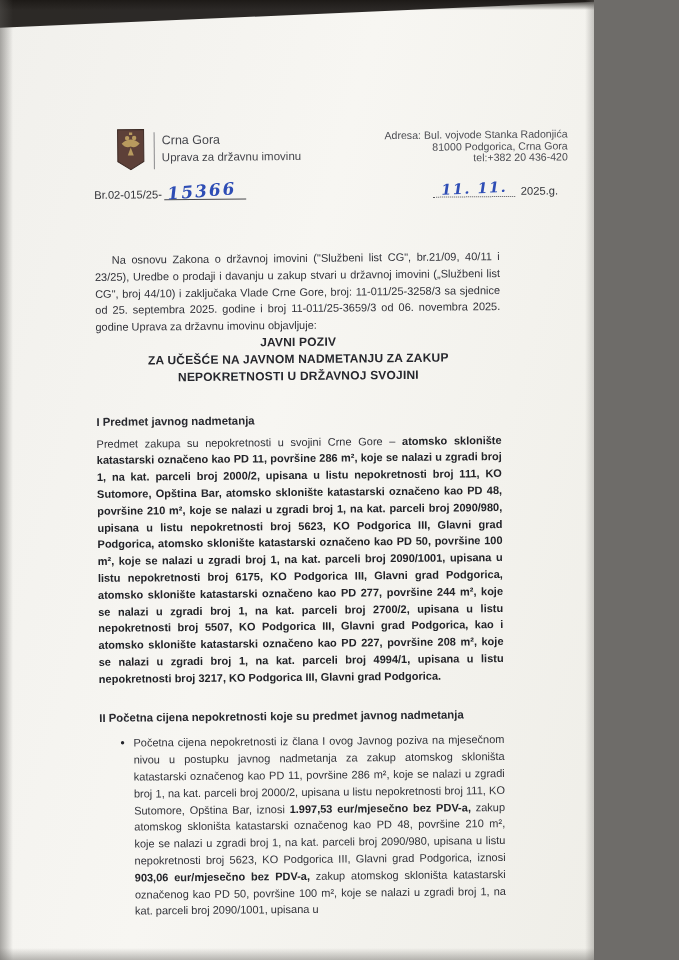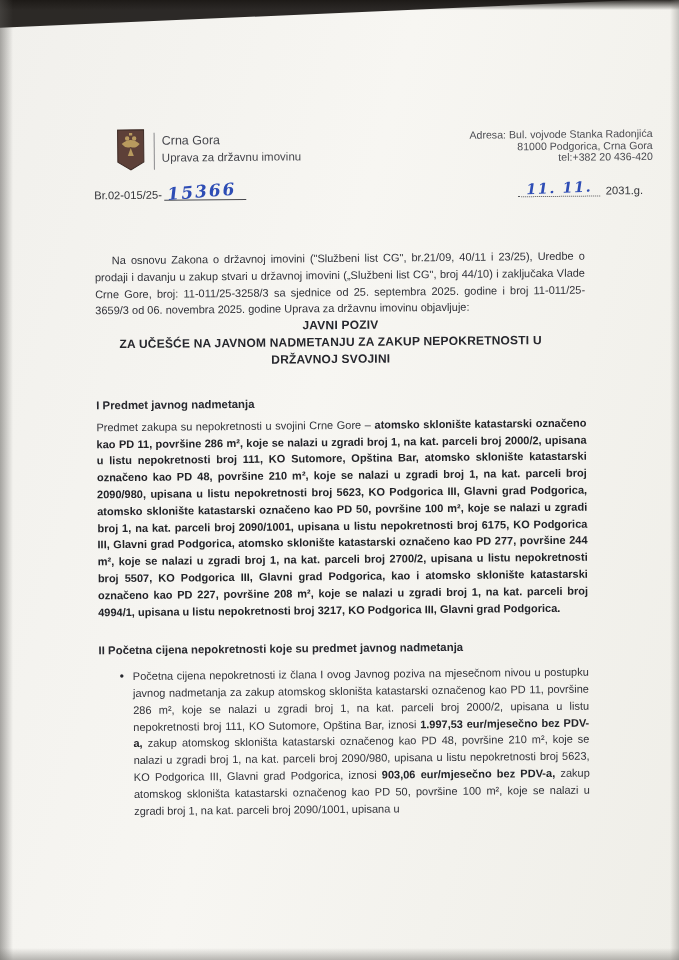--- a/index.html
+++ b/index.html
@@ -1,16 +1,16 @@
 <!DOCTYPE html>
 <html><head>
 <meta charset="utf-8">
 <style>
   html,body{margin:0;padding:0;background:#6e6c69;}
-  .stage{position:relative;width:679px;height:960px;overflow:hidden;background:#8d8b88;
+  .stage{position:relative;width:594px;height:960px;overflow:hidden;background:#8d8b88;
          font-family:"Liberation Sans","DejaVu Sans",sans-serif;}
   .sheet{position:absolute;inset:0;background:linear-gradient(105deg,#f1f0ec 0%,#f7f6f2 45%,#efeee8 100%);}
   .content{position:absolute;inset:0;transform:rotate(-0.55deg);transform-origin:50% 40%;z-index:1;color:#2f3038;}
 
   
   .edge-top{position:absolute;top:0;left:0;width:100%;height:10px;z-index:6;
             background:linear-gradient(to bottom,rgba(28,25,22,.92),rgba(28,25,22,0));}
   .edge-wedge{position:absolute;top:-38px;left:-20px;width:760px;height:50px;background:#211e1b;
               transform:rotate(-2.5deg);z-index:5;opacity:.95;}
   .edge-left{position:absolute;top:0;bottom:0;left:0;width:13px;z-index:6;
@@ -83,21 +83,21 @@
         <div>tel:+382 20 436-420</div>
       </div>
 
       <div class="refrow">
         <div class="ref-left">
           <span>Br.02-015/25-</span>
           <span class="hand-wrap"><span class="handwriting ref-num">15366</span></span>
         </div>
         <div class="ref-right">
           <span class="date-wrap"><span class="handwriting date-num">11. 11.</span></span>
-          <span>2031.g.</span>
+          <span>2025.g.</span>
         </div>
       </div>
 
       <div class="body">
         <p class="intro">Na osnovu Zakona o državnoj imovini ("Službeni list CG", br.21/09, 40/11 i 23/25), Uredbe o prodaji i davanju u zakup stvari u državnoj imovini („Službeni list CG", broj 44/10) i zaključaka Vlade Crne Gore, broj: 11-011/25-3258/3 sa sjednice od 25. septembra 2025. godine i broj 11-011/25-3659/3 od 06. novembra 2025. godine Uprava za državnu imovinu objavljuje:</p>
 
         <p class="title">JAVNI POZIV</p>
         <p class="subtitle">ZA UČEŠĆE NA JAVNOM NADMETANJU ZA ZAKUP NEPOKRETNOSTI U DRŽAVNOJ SVOJINI</p>
 
         <p class="sec-head s1">I Predmet javnog nadmetanja</p>

